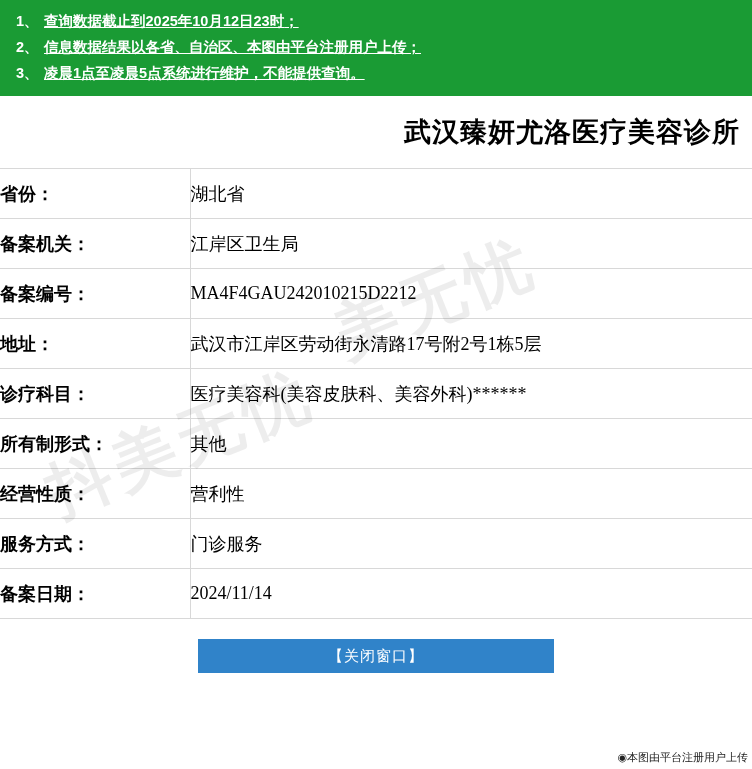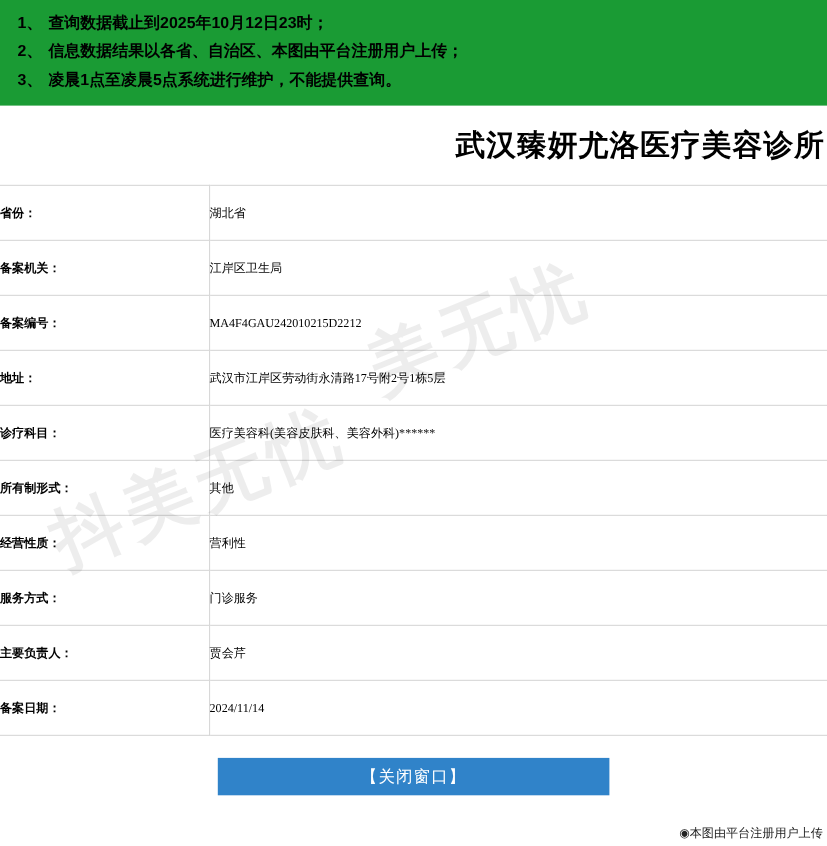--- a/index.html
+++ b/index.html
@@ -12,23 +12,24 @@
     background: #ffffff;
     font-family: "Liberation Sans", sans-serif;
     color: #000000;
     position: relative;
     overflow: hidden;
   }
 
   
   .notice {
     background: #1a9b34;
-    color: #000000;
+    color: #ffffff;
     padding: 8px 0 10px 0;
     box-sizing: border-box;
+    text-decoration: underline;
   }
   .notice-list {
     margin: 0;
     padding: 0;
     list-style: none;
   }
   .notice-item {
     font-size: 14.5px;
     line-height: 26px;
     font-weight: bold;
@@ -42,21 +43,21 @@
     text-align: left;
   }
   .notice-strong { font-weight: bold; }
 
   
   .title-bar {
     height: 72px;
     display: flex;
     align-items: center;
     justify-content: flex-end;
-    padding-right: 2px;
+    padding-right: 12px;
     box-sizing: border-box;
   }
   .title {
     font-size: 27px;
     font-weight: bold;
     letter-spacing: 1px;
     color: #000000;
   }
 
   
@@ -64,21 +65,21 @@
     width: 752px;
     border-collapse: collapse;
     table-layout: fixed;
   }
   .info-table tr {
     height: 50px;
   }
   .info-table td {
     border-top: 1px solid #d8d8d8;
     border-bottom: 1px solid #d8d8d8;
-    font-size: 11px;
+    font-size: 18px;
     vertical-align: middle;
     padding: 0;
   }
   .cell-label {
     width: 190px;
     padding-left: 6px;
     font-weight: bold;
     border-right: 1px solid #d8d8d8;
     box-sizing: border-box;
   }
@@ -184,24 +185,20 @@
     </tr>
     <tr>
       <td class="cell-label">经营性质：</td>
       <td class="cell-value">营利性</td>
     </tr>
     <tr>
       <td class="cell-label">服务方式：</td>
       <td class="cell-value">门诊服务</td>
     </tr>
     <tr>
-      <td class="cell-label">主要负责人：</td>
-      <td class="cell-value">贾会芹</td>
-    </tr>
-    <tr>
       <td class="cell-label">备案日期：</td>
       <td class="cell-value">2024/11/14</td>
     </tr>
   </tbody>
 </table>
 
 <div class="footer">
   <button class="close-btn">【关闭窗口】</button>
 </div>
 

